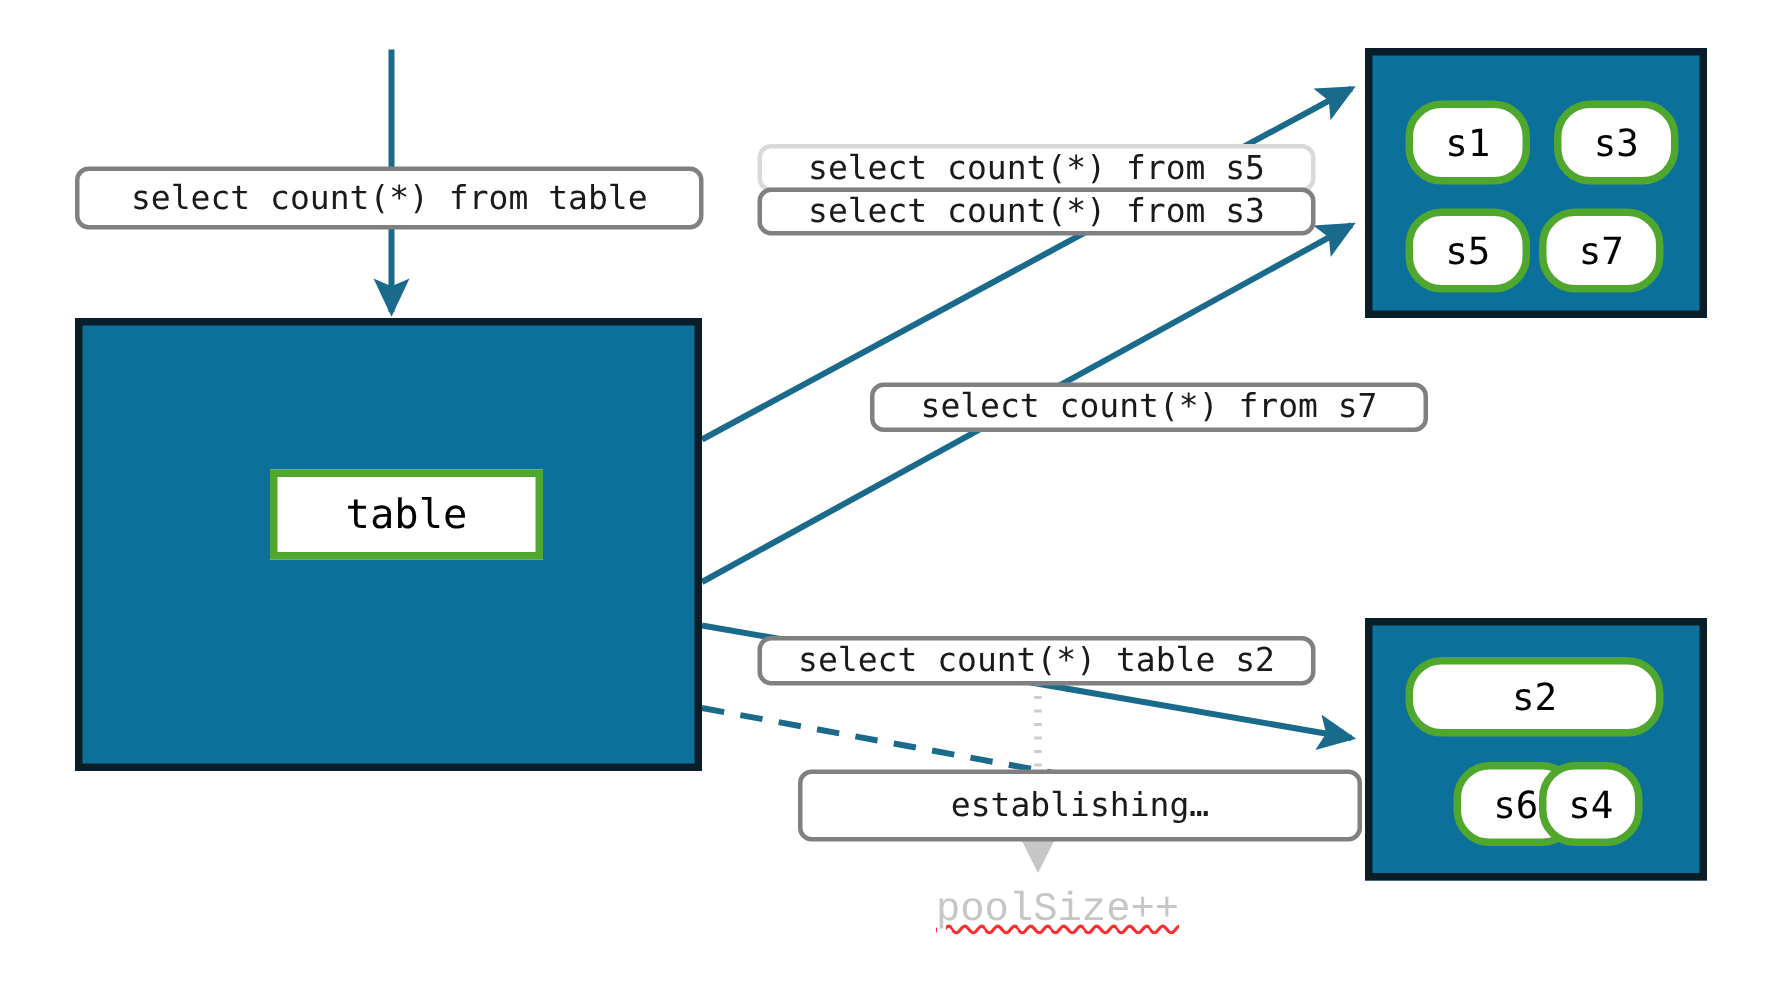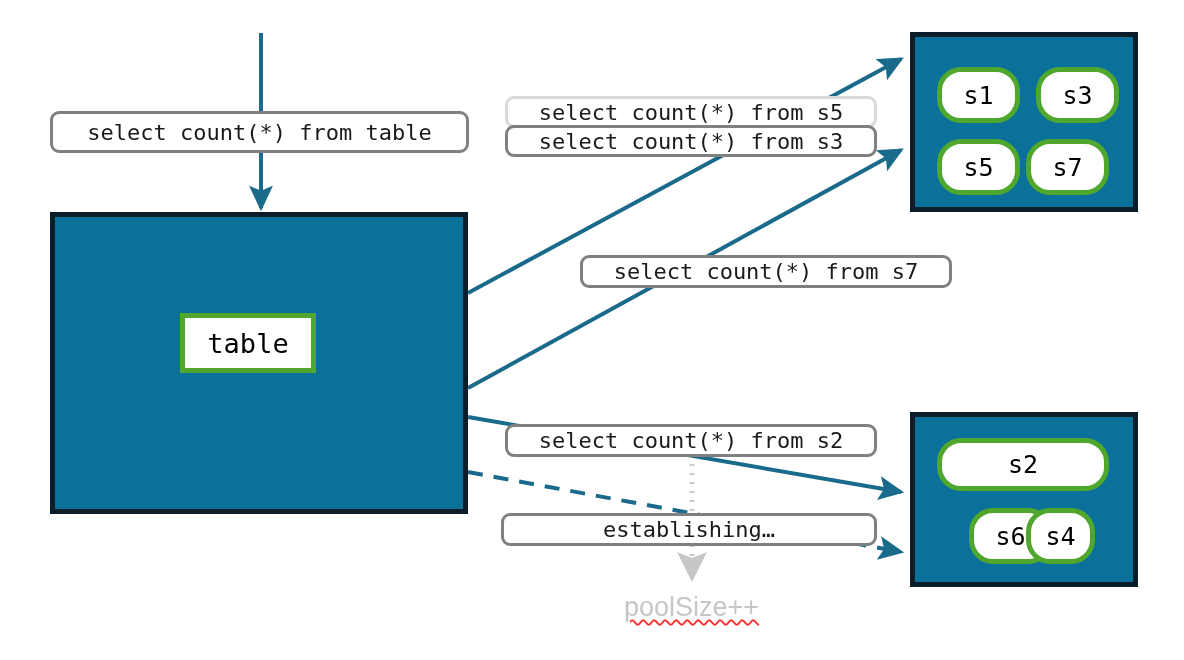--- a/index.html
+++ b/index.html
@@ -116,21 +116,21 @@
 
     <line x1="468" y1="417" x2="901" y2="492" stroke="#1A6A8C" stroke-width="4" marker-end="url(#ah)"></line>
 
     <line x1="468" y1="472" x2="901" y2="552" stroke="#1A6A8C" stroke-width="4" stroke-dasharray="15 11" marker-end="url(#ah)"></line>
 
     <line x1="692" y1="455" x2="692" y2="578" stroke="#CCCCCC" stroke-width="5" stroke-dasharray="2 7" stroke-linecap="butt" marker-end="url(#ahg)"></line>
   </svg>
 
   <div class="container-box" style="left:50px; top:212px; width:418px; height:302px;"></div>
 
-  <div class="node-box big" style="left:180px; top:313px; width:136px; height:60px;">table</div>
+  <div class="node-box big" style="left:180px; top:313px; width:182px; height:60px;">table</div>
 
   <div class="container-box" style="left:910px; top:32px; width:228px; height:180px;"></div>
 
   <div class="node-box small" style="left:937px; top:67px; width:83px; height:56px;">s1</div>
   <div class="node-box small" style="left:1026px; top:67px; width:83px; height:56px;margin-left:10px;">s3</div>
   <div class="node-box small" style="left:937px; top:139px; width:83px; height:56px;">s5</div>
   <div class="node-box small" style="left:1026px; top:139px; width:83px; height:56px;text-align:right;">s7</div>
 
   <div class="container-box" style="left:910px; top:412px; width:228px; height:175px;"></div>
 
@@ -139,19 +139,19 @@
   <div class="node-box small" style="left:1026px; top:508px; width:69px; height:56px;">s4</div>
 
   <div class="query-label" style="left:50px; top:111px; width:419px; height:42px;">select count(*) from table</div>
 
   <div class="query-label faded" style="left:505px; top:96px; width:372px; height:32px;">select count(*) from s5</div>
 
   <div class="query-label on-top" style="left:505px; top:125px; width:372px; height:32px;">select count(*) from s3</div>
 
   <div class="query-label on-top" style="left:580px; top:255px; width:372px; height:33px;">select count(*) from s7</div>
 
-  <div class="query-label on-top" style="left:505px; top:424px; width:372px; height:33px;">select count(*) from s2</div>
+  <div class="query-label on-top" style="left:505px; top:424px; width:372px; height:33px;">select count(*) table s2</div>
 
-  <div class="query-label on-top" style="left:501px; top:513px; width:376px; height:33px;">establishing…</div>
+  <div class="query-label on-top" style="left:532px; top:513px; width:376px; height:48px;">establishing…</div>
 
-  <div class="ghost-text" style="left:624px; top:592px;">poolSize++</div>
+  <div class="ghost-text" style="left:624px; top:592px;font-family:Liberation Mono, monospace;">poolSize++</div>
 
 </div>
 
 </body></html>

